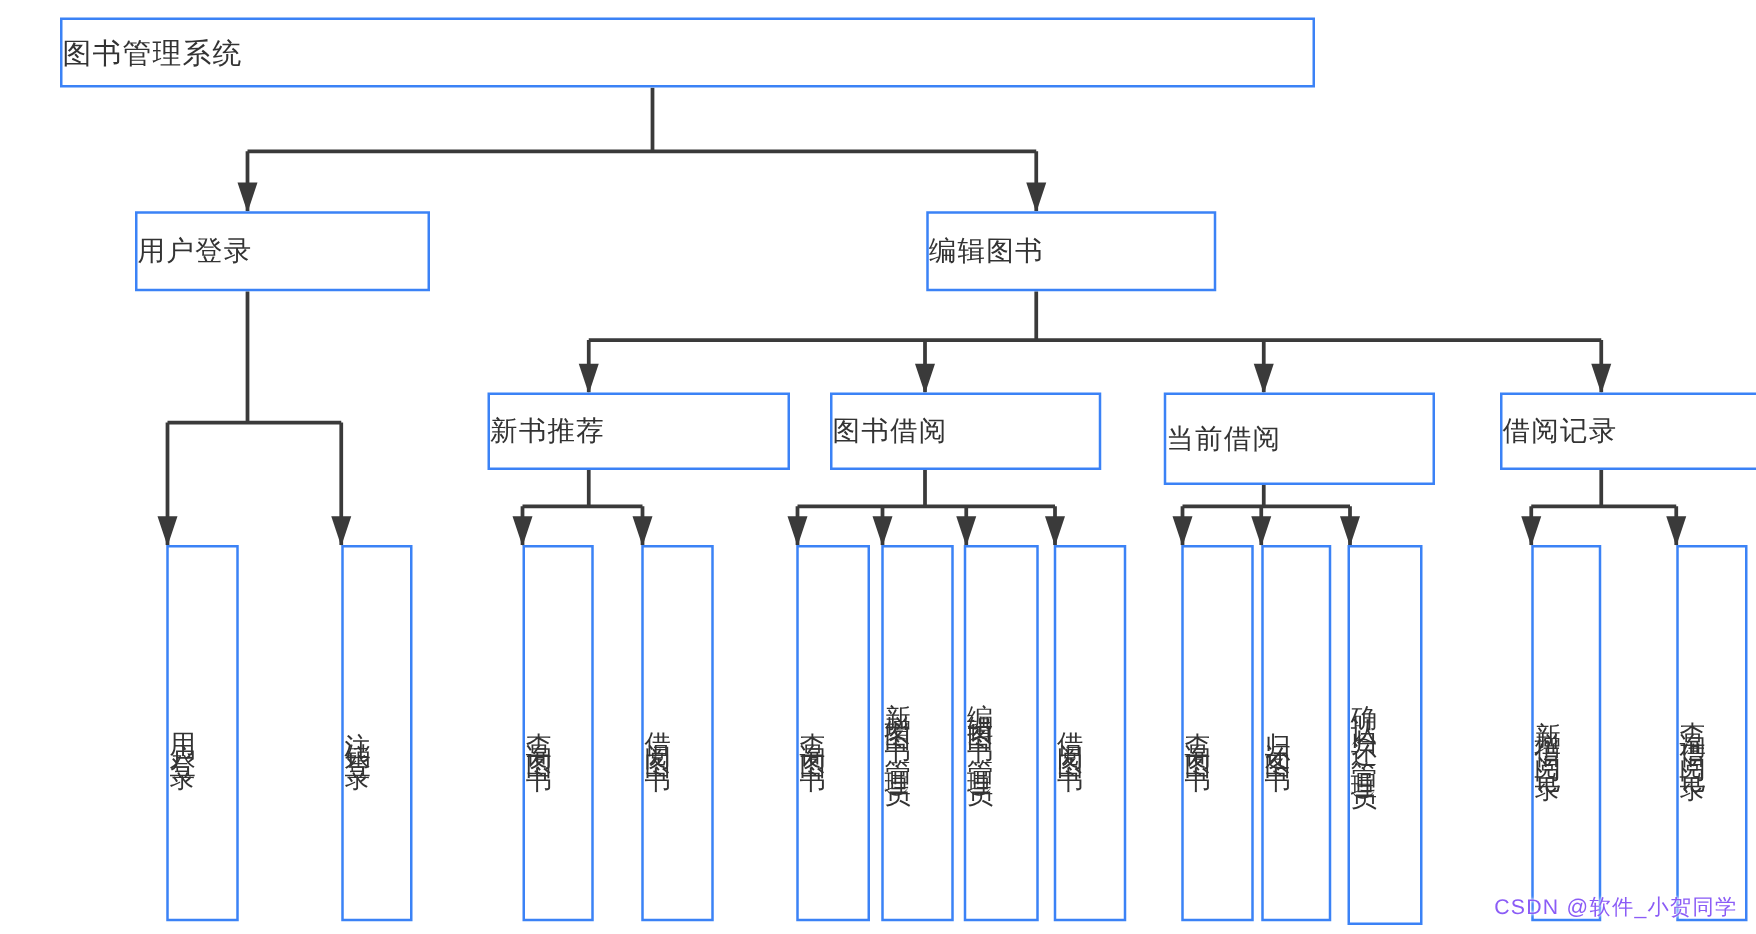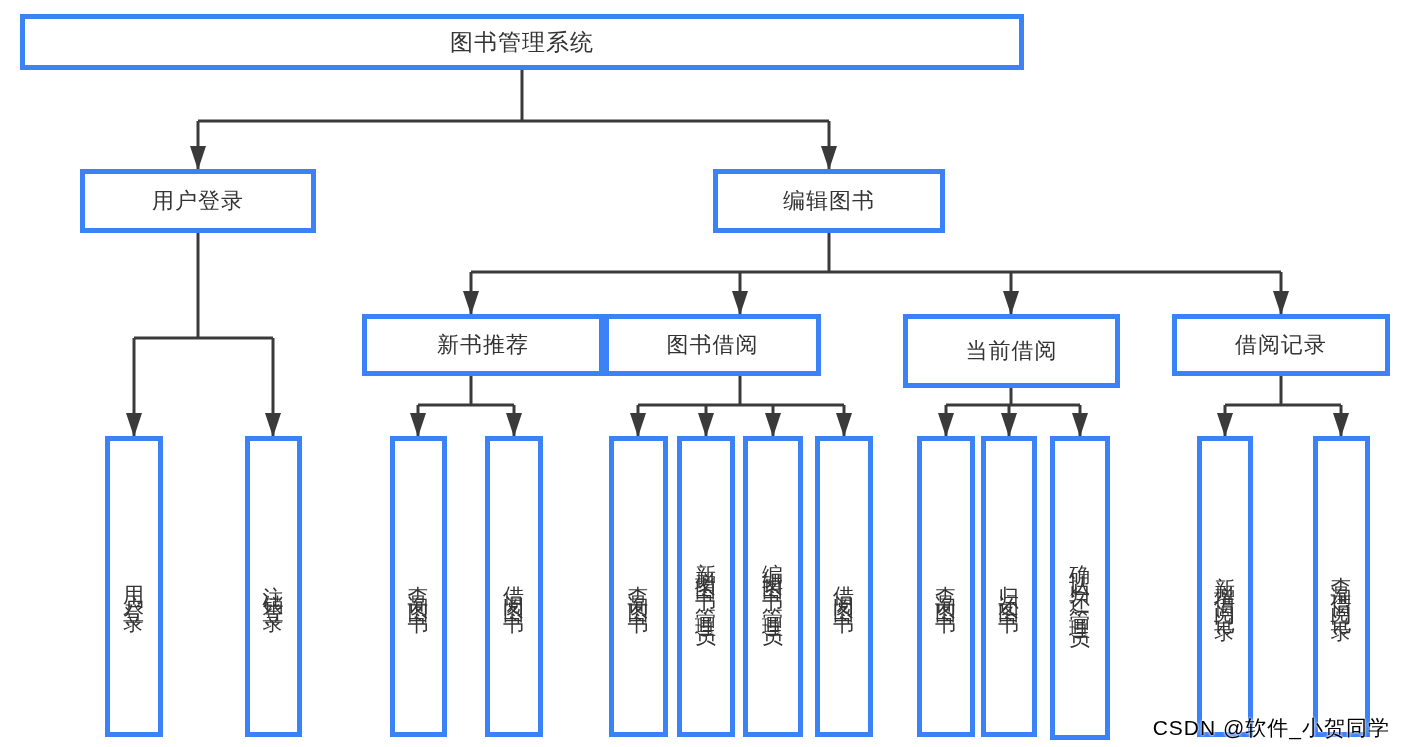--- a/index.html
+++ b/index.html
@@ -3,34 +3,34 @@
 <meta charset="utf-8">
 <style>
   html,body { margin:0; padding:0; background:#ffffff; }
   #canvas {
     position:relative; width:1405px; height:747px; background:#ffffff;
     font-family:"Liberation Sans", sans-serif; overflow:hidden;
   }
   .wires { position:absolute; left:0; top:0; z-index:1; }
   .box {
     position:absolute; box-sizing:border-box; z-index:2;
-    background:#ffffff; border:5px solid #3b82f6;
-    display:flex; align-items:center; justify-content:center;
+    background:#ffffff; border:2px solid #3b82f6;
+    display:flex; align-items:center; justify-content:flex-start;margin-left:28px;
   }
   .hlabel {
     color:#333333; font-size:22px; letter-spacing:1px; white-space:nowrap;
   }
   .root .hlabel { font-size:23px; }
   .vtext {
     writing-mode:vertical-rl; color:#333333; font-size:21px;
     letter-spacing:9px; line-height:1; white-space:nowrap;
   }
   .watermark {
     position:absolute; z-index:3; top:714px; right:15px;
-    font-size:21px; color:#000000; letter-spacing:1px;
+    font-size:17px; color:#8b5cf6; letter-spacing:1px;
     text-shadow:0 0 3px #ffffff, 0 0 2px #ffffff; white-space:nowrap;
   }
 </style>
 </head>
 <body>
 
 <div id="canvas">
 
   <svg class="wires" width="1405" height="747" viewBox="0 0 1405 747">
     <defs>
@@ -89,21 +89,21 @@
   <div class="box" style="left:80px; top:169px; width:236px; height:64px;">
     <span class="hlabel">用户登录</span>
   </div>
   <div class="box" style="left:713px; top:169px; width:232px; height:64px;">
     <span class="hlabel">编辑图书</span>
   </div>
 
   <div class="box" style="left:362px; top:314px; width:242px; height:62px;">
     <span class="hlabel">新书推荐</span>
   </div>
-  <div class="box" style="left:604px; top:314px; width:217px; height:62px;">
+  <div class="box" style="left:636px; top:314px; width:217px; height:62px;">
     <span class="hlabel">图书借阅</span>
   </div>
   <div class="box" style="left:903px; top:314px; width:217px; height:74px;">
     <span class="hlabel">当前借阅</span>
   </div>
   <div class="box" style="left:1172px; top:314px; width:218px; height:62px;">
     <span class="hlabel">借阅记录</span>
   </div>
 
   <div class="box" style="left:105px; top:436px; width:58px; height:301px;">

